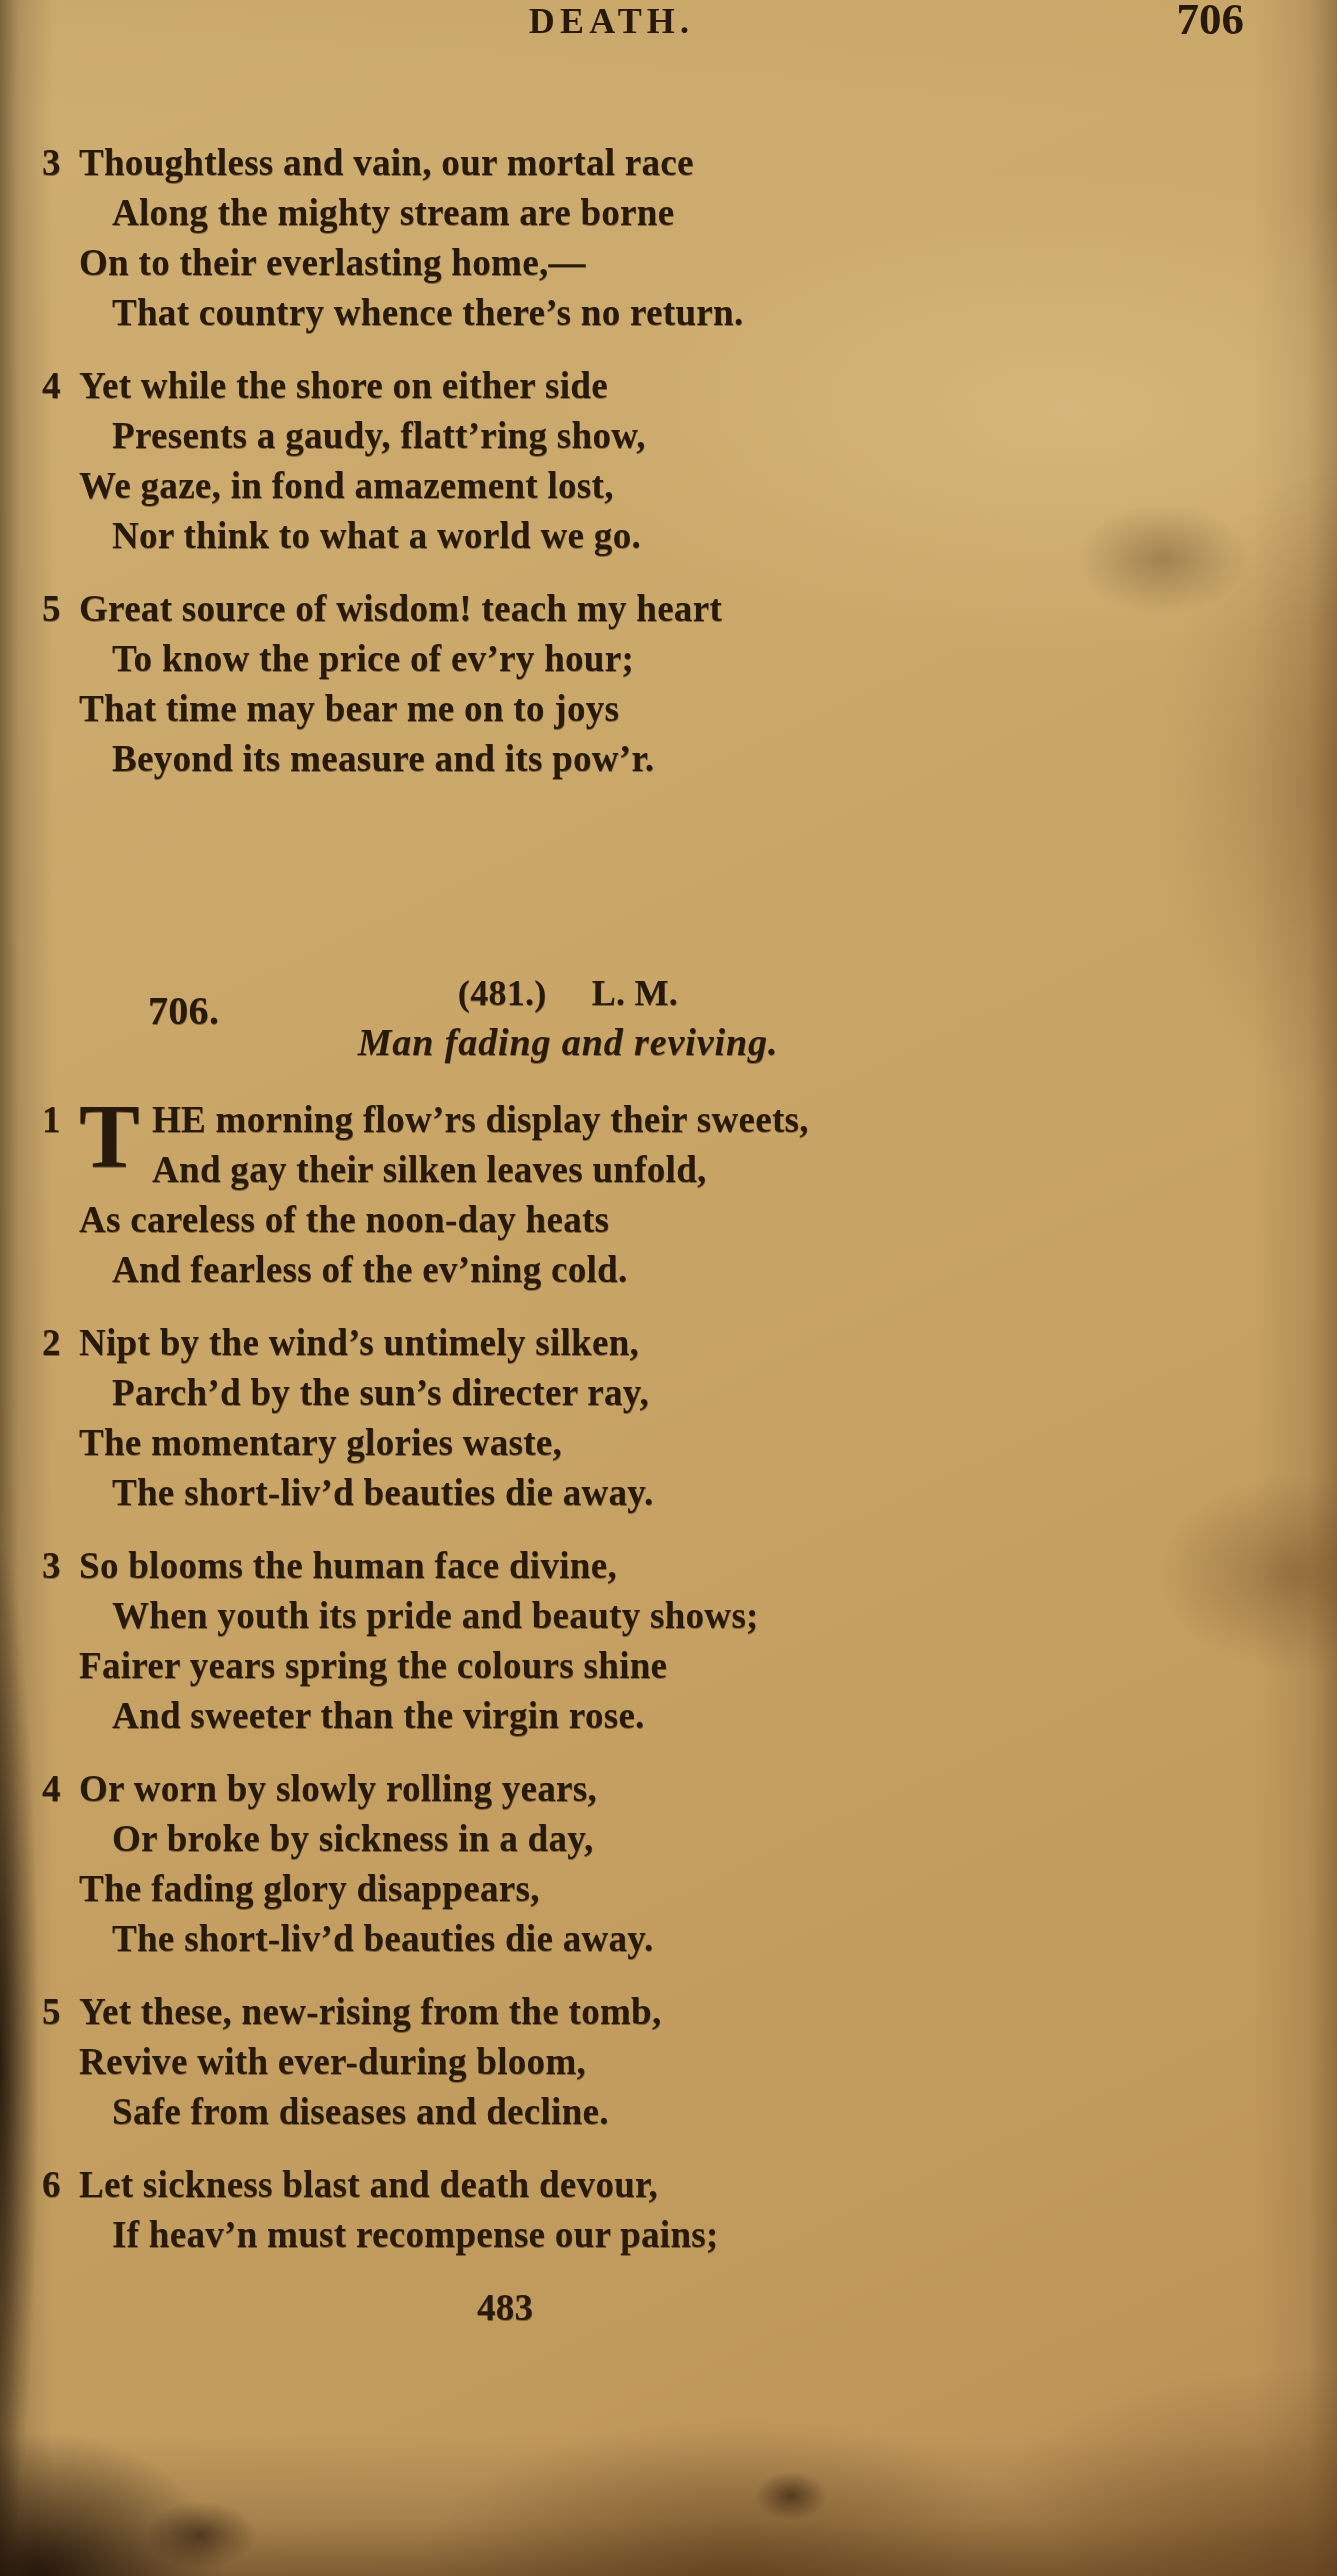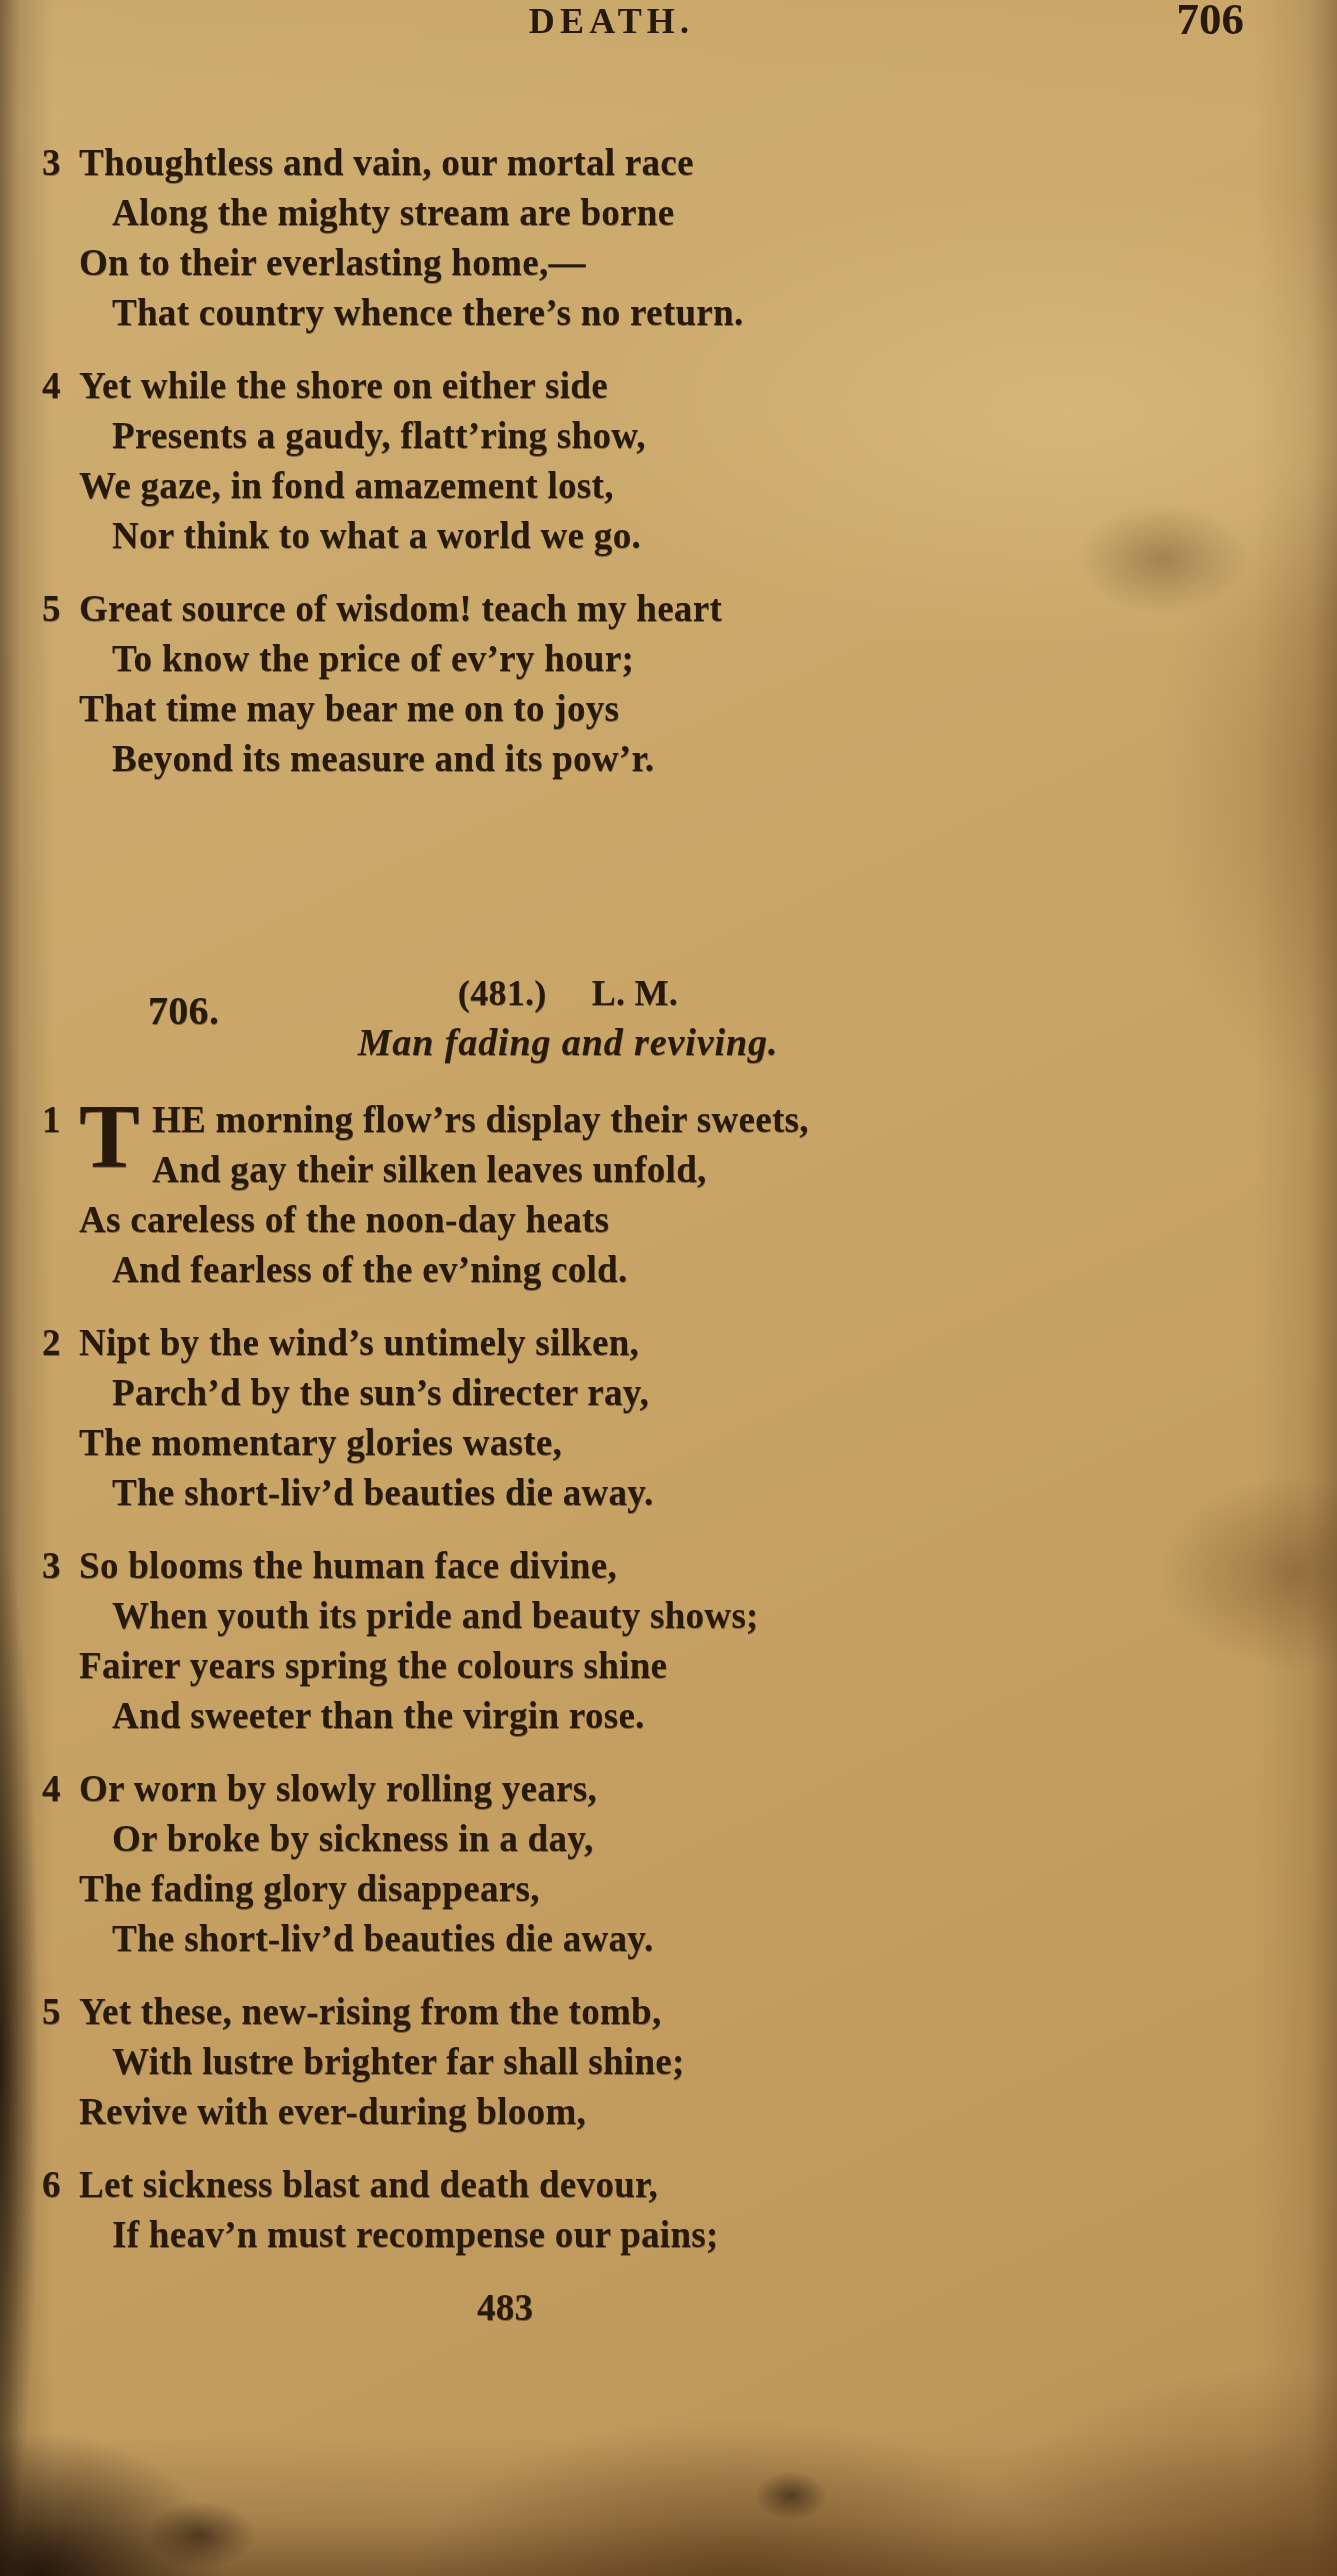--- a/index.html
+++ b/index.html
@@ -212,22 +212,22 @@
         <span class="stanza-number">4</span>
         <div class="line">Or worn by slowly rolling years,</div>
         <div class="line in">Or broke by sickness in a day,</div>
         <div class="line">The fading glory disappears,</div>
         <div class="line in">The short-liv’d beauties die away.</div>
       </div>
 
       <div class="stanza">
         <span class="stanza-number">5</span>
         <div class="line">Yet these, new-rising from the tomb,</div>
-        <div class="line in">With lustre brighter far shall shine;</div>
         <div class="line">Revive with ever-during bloom,</div>
+        <div class="line in">Safe from diseases and decline.</div>
       </div>
 
       <div class="stanza">
         <span class="stanza-number">6</span>
         <div class="line">Let sickness blast and death devour,</div>
         <div class="line in">If heav’n must recompense our pains;</div>
       </div>
 
     </section>
 

